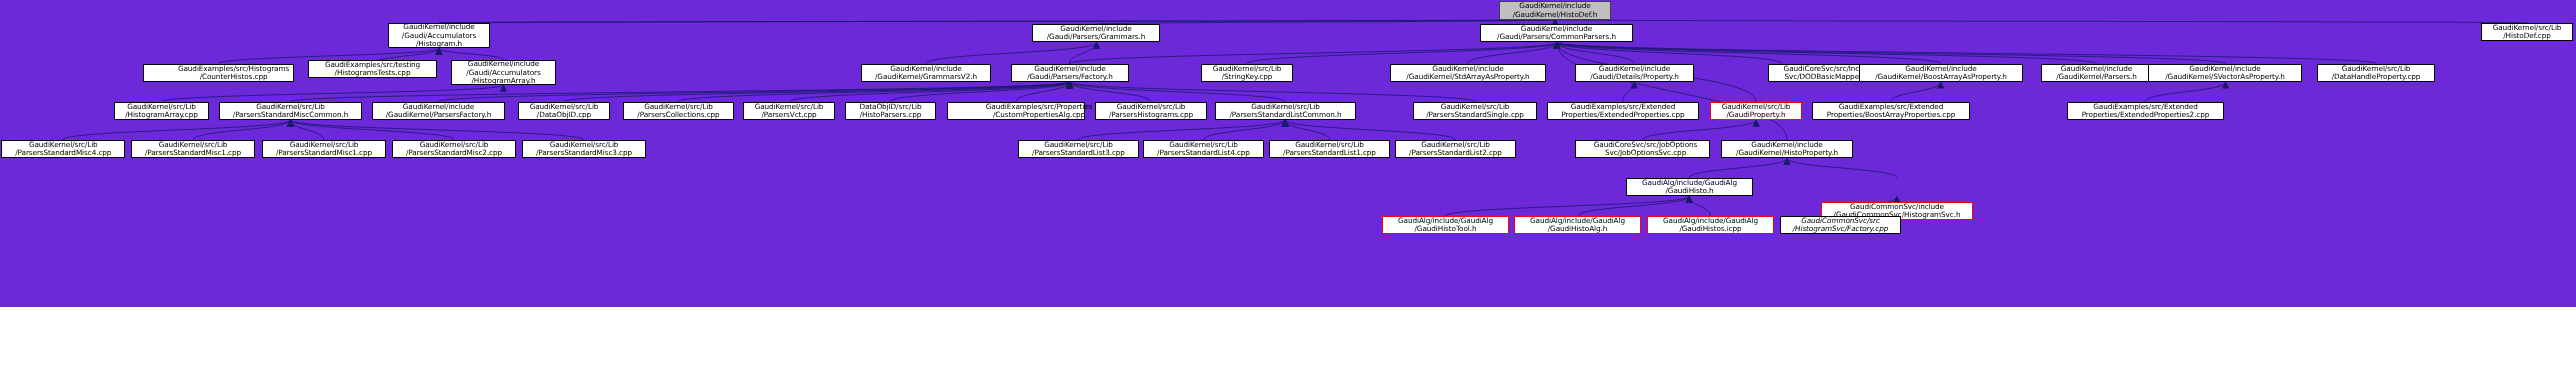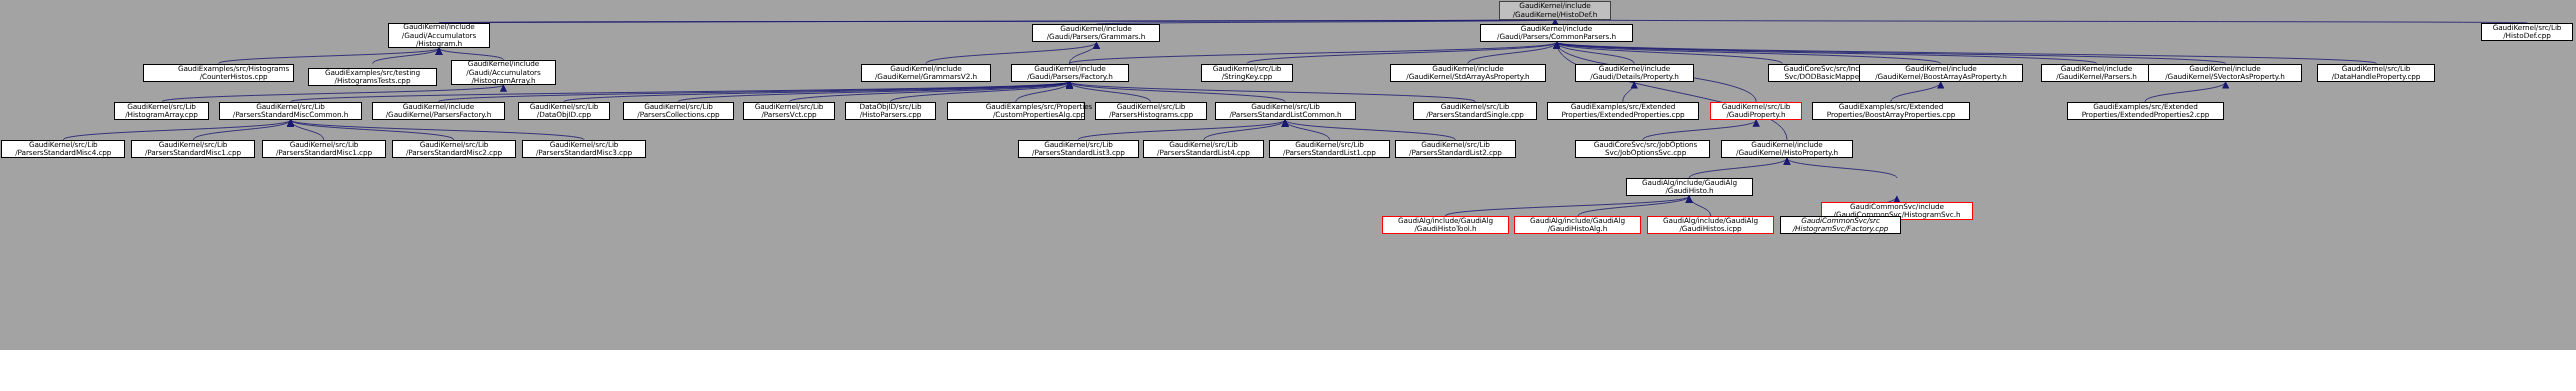--- a/index.html
+++ b/index.html
@@ -1,17 +1,17 @@
 <!DOCTYPE html>
 <html style="font-size:10.2px"><head>
 <meta charset="utf-8">
 <title>Include dependency graph</title>
 <style>
   html,body{margin:0;padding:0;background:#ffffff;}
-  #canvas{position:relative;width:2576px;height:350px;background:#a3a3a3;
+  #canvas{position:relative;width:2576px;height:307px;background:#6d28d9;
           font-family:"DejaVu Sans","Liberation Sans",sans-serif;overflow:hidden;}
   .edges{position:absolute;left:0;top:0;width:2576px;height:392px;pointer-events:none;}
   .node{position:absolute;box-sizing:border-box;border:0.6px solid #000000;background:#ffffff;
         display:flex;align-items:center;justify-content:center;text-align:center;
         font-size:7.3px;line-height:1.12;color:#000000;white-space:pre-line;
         padding:0.6px 1.9px;letter-spacing:-0.1px;}
   .node.root{background:#bfbfbf;border-color:#404040;}
   .node.hl{border:0.6px solid #ff0000;}
 </style>
 </head>
@@ -85,21 +85,21 @@
 /Gaudi/Accumulators
 /Histogram.h</div>
       <div class="node" style="left: 1032px; top: 24px; width: 128px; height: 18.4px;">GaudiKernel/include
 /Gaudi/Parsers/Grammars.h</div>
       <div class="node" style="left: 1480px; top: 24px; width: 153px; height: 18.4px;">GaudiKernel/include
 /Gaudi/Parsers/CommonParsers.h</div>
       <div class="node" style="left: 2481px; top: 23px; width: 92px; height: 18.4px;">GaudiKernel/src/Lib
 /HistoDef.cpp</div>
       <div class="node" style="left: 143px; top: 64px; width: 151px; height: 18.4px; padding-left: 32px;">GaudiExamples/src/Histograms
 /CounterHistos.cpp</div>
-      <div class="node" style="left: 308px; top: 68px; width: 129px; height: 18.4px;">GaudiExamples/src/testing
+      <div class="node" style="left: 308px; top: 60px; width: 129px; height: 18.4px;">GaudiExamples/src/testing
 /HistogramsTests.cpp</div>
       <div class="node" style="left: 451px; top: 60px; width: 105px; height: 25.4px;">GaudiKernel/include
 /Gaudi/Accumulators
 /HistogramArray.h</div>
       <div class="node" style="left: 861px; top: 64px; width: 130px; height: 18.4px;">GaudiKernel/include
 /GaudiKernel/GrammarsV2.h</div>
       <div class="node" style="left: 1011px; top: 64px; width: 118px; height: 18.4px;">GaudiKernel/include
 /Gaudi/Parsers/Factory.h</div>
       <div class="node" style="left: 1201px; top: 64px; width: 92px; height: 18.4px;">GaudiKernel/src/Lib
 /StringKey.cpp</div>

